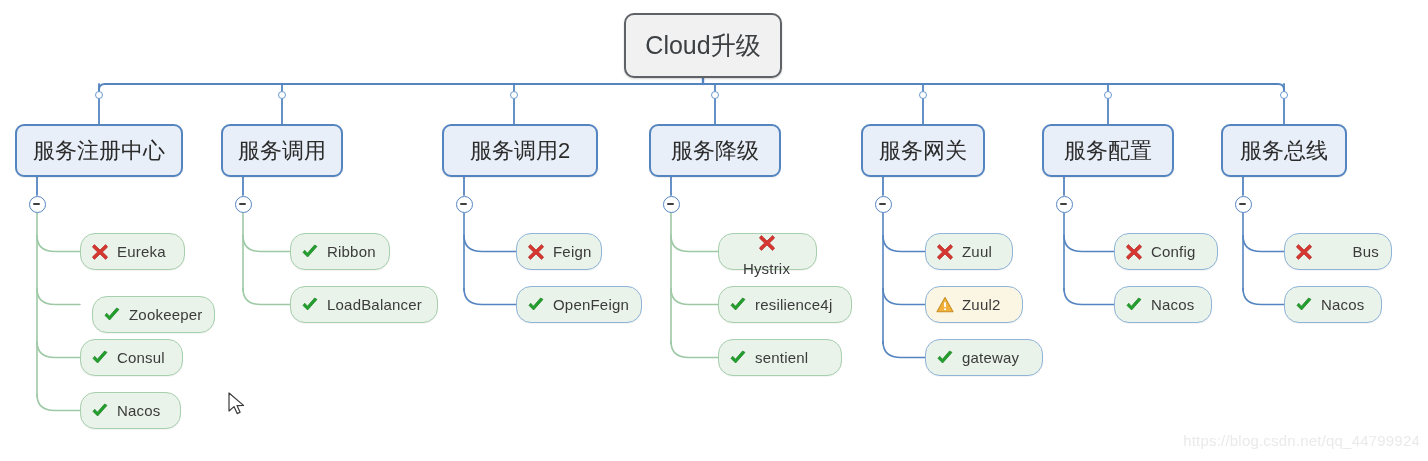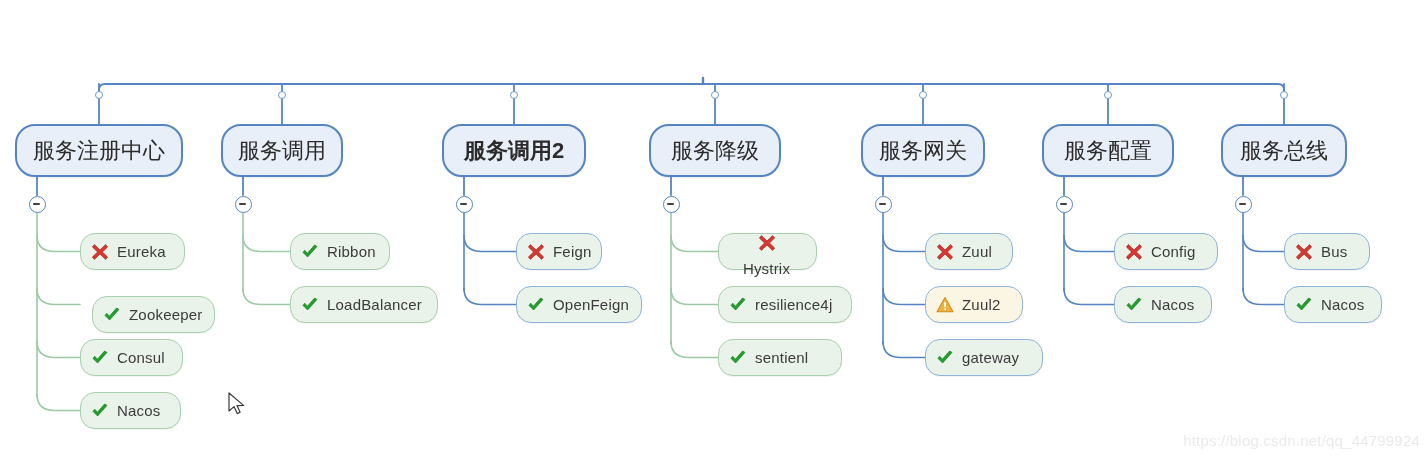--- a/index.html
+++ b/index.html
@@ -24,21 +24,21 @@
     background:#f1f1f1;
     border:2px solid #5f6368;
     border-radius:10px;
     color:#3c4043;
     font-size:25px;
     box-shadow:0 1px 2px rgba(0,0,0,.18);
   }
   .l2{
     background:#e9eff8;
     border:2px solid #5585c0;
-    border-radius:20px;
+    border-radius:9px;
     color:#2b2b2b;
     font-size:22px;
     box-shadow:0 1px 1px rgba(0,0,0,.07);
   }
   .leaf{
     border-radius:15px;
     font-size:15px;
     color:#3b3b3b;
     padding:0 12px 0 10px;
     justify-content:flex-start;
@@ -123,20 +123,23 @@
       <path d="M1064 213 V290.5" fill="none" stroke="#5585c0" stroke-width="1.6" stroke-linecap="round"></path>
       <path d="M1064 235.5 Q1064 251.5 1082 251.5 H1114" fill="none" stroke="#5585c0" stroke-width="1.6" stroke-linecap="round"></path>
       <path d="M1064 288.5 Q1064 304.5 1082 304.5 H1114" fill="none" stroke="#5585c0" stroke-width="1.6" stroke-linecap="round"></path>
       <path d="M1284 84 V124" fill="none" stroke="#5585c0" stroke-width="1.8" stroke-linecap="round"></path>
       <path d="M1243 177 V195" fill="none" stroke="#5585c0" stroke-width="1.8" stroke-linecap="round"></path>
       <path d="M1243 213 V290.5" fill="none" stroke="#5585c0" stroke-width="1.6" stroke-linecap="round"></path>
       <path d="M1243 235.5 Q1243 251.5 1261 251.5 H1284" fill="none" stroke="#5585c0" stroke-width="1.6" stroke-linecap="round"></path>
       <path d="M1243 288.5 Q1243 304.5 1261 304.5 H1284" fill="none" stroke="#5585c0" stroke-width="1.6" stroke-linecap="round"></path>
     </svg>
 
+  <div class="node root" id="root-node" style="left: 624px; top: 13px; width: 158px; height: 65px;">
+    <span>Cloud升级</span>
+  </div>
 
   <div id="nodes-layer">
       <div class="dot" style="left: 95px; top: 91px;"></div>
       <div class="node l2" style="left: 15px; top: 124px; width: 168px; height: 53px;">
         <span>服务注册中心</span>
       </div>
       <div class="toggle" style="left: 28.5px; top: 196px;"></div>
       <div class="node leaf green" style="left: 80px; top: 233px; width: 105px; height: 37px;">
         <span class="ico">
           <svg viewBox="0 0 18 18" width="18" height="18">
@@ -184,21 +187,21 @@
       </div>
       <div class="node leaf green" style="left: 290px; top: 286px; width: 148px; height: 37px;">
         <span class="ico">
           <svg viewBox="0 0 18 18" width="18" height="18">
             <path d="M2 9.4 L6.6 14 L16 3.4 L13.6 2 L6.4 10.2 L3.7 7.2 Z" fill="#22a02c" stroke="#1b7d23" stroke-width="0.7" stroke-linejoin="round"></path>
           </svg>
         </span>
         <span class="lbl">LoadBalancer</span>
       </div>
       <div class="dot" style="left: 510px; top: 91px;"></div>
-      <div class="node l2" style="left: 442px; top: 124px; width: 144px; height: 53px; font-weight: bold;">
+      <div class="node l2" style="left: 442px; top: 124px; width: 156px; height: 53px;">
         <span>服务调用2</span>
       </div>
       <div class="toggle" style="left: 455.5px; top: 196px;"></div>
       <div class="node leaf blue" style="left: 516px; top: 233px; width: 86px; height: 37px;">
         <span class="ico">
           <svg viewBox="0 0 18 18" width="18" height="18">
             <path d="M3.4 1.6 L9 7 L14.6 1.6 L16.6 4 L11.4 9 L16.6 14 L14.6 16.4 L9 11 L3.4 16.4 L1.4 14 L6.6 9 L1.4 4 Z" fill="#d83731" stroke="#ad2420" stroke-width="0.7" stroke-linejoin="round"></path>
           </svg>
         </span>
         <span class="lbl">Feign</span>
@@ -290,21 +293,21 @@
             <path d="M2 9.4 L6.6 14 L16 3.4 L13.6 2 L6.4 10.2 L3.7 7.2 Z" fill="#22a02c" stroke="#1b7d23" stroke-width="0.7" stroke-linejoin="round"></path>
           </svg>
         </span>
         <span class="lbl">Nacos</span>
       </div>
       <div class="dot" style="left: 1280px; top: 91px;"></div>
       <div class="node l2" style="left: 1221px; top: 124px; width: 126px; height: 53px;">
         <span>服务总线</span>
       </div>
       <div class="toggle" style="left: 1234.5px; top: 196px;"></div>
-      <div class="node leaf blue" style="left: 1284px; top: 233px; width: 86px; height: 37px;">
+      <div class="node leaf blue" style="left: 1284px; top: 233px; width: 108px; height: 37px; justify-content: space-between;">
         <span class="ico">
           <svg viewBox="0 0 18 18" width="18" height="18">
             <path d="M3.4 1.6 L9 7 L14.6 1.6 L16.6 4 L11.4 9 L16.6 14 L14.6 16.4 L9 11 L3.4 16.4 L1.4 14 L6.6 9 L1.4 4 Z" fill="#d83731" stroke="#ad2420" stroke-width="0.7" stroke-linejoin="round"></path>
           </svg>
         </span>
         <span class="lbl">Bus</span>
       </div>
       <div class="node leaf blue" style="left: 1284px; top: 286px; width: 98px; height: 37px;">
         <span class="ico">
           <svg viewBox="0 0 18 18" width="18" height="18">

